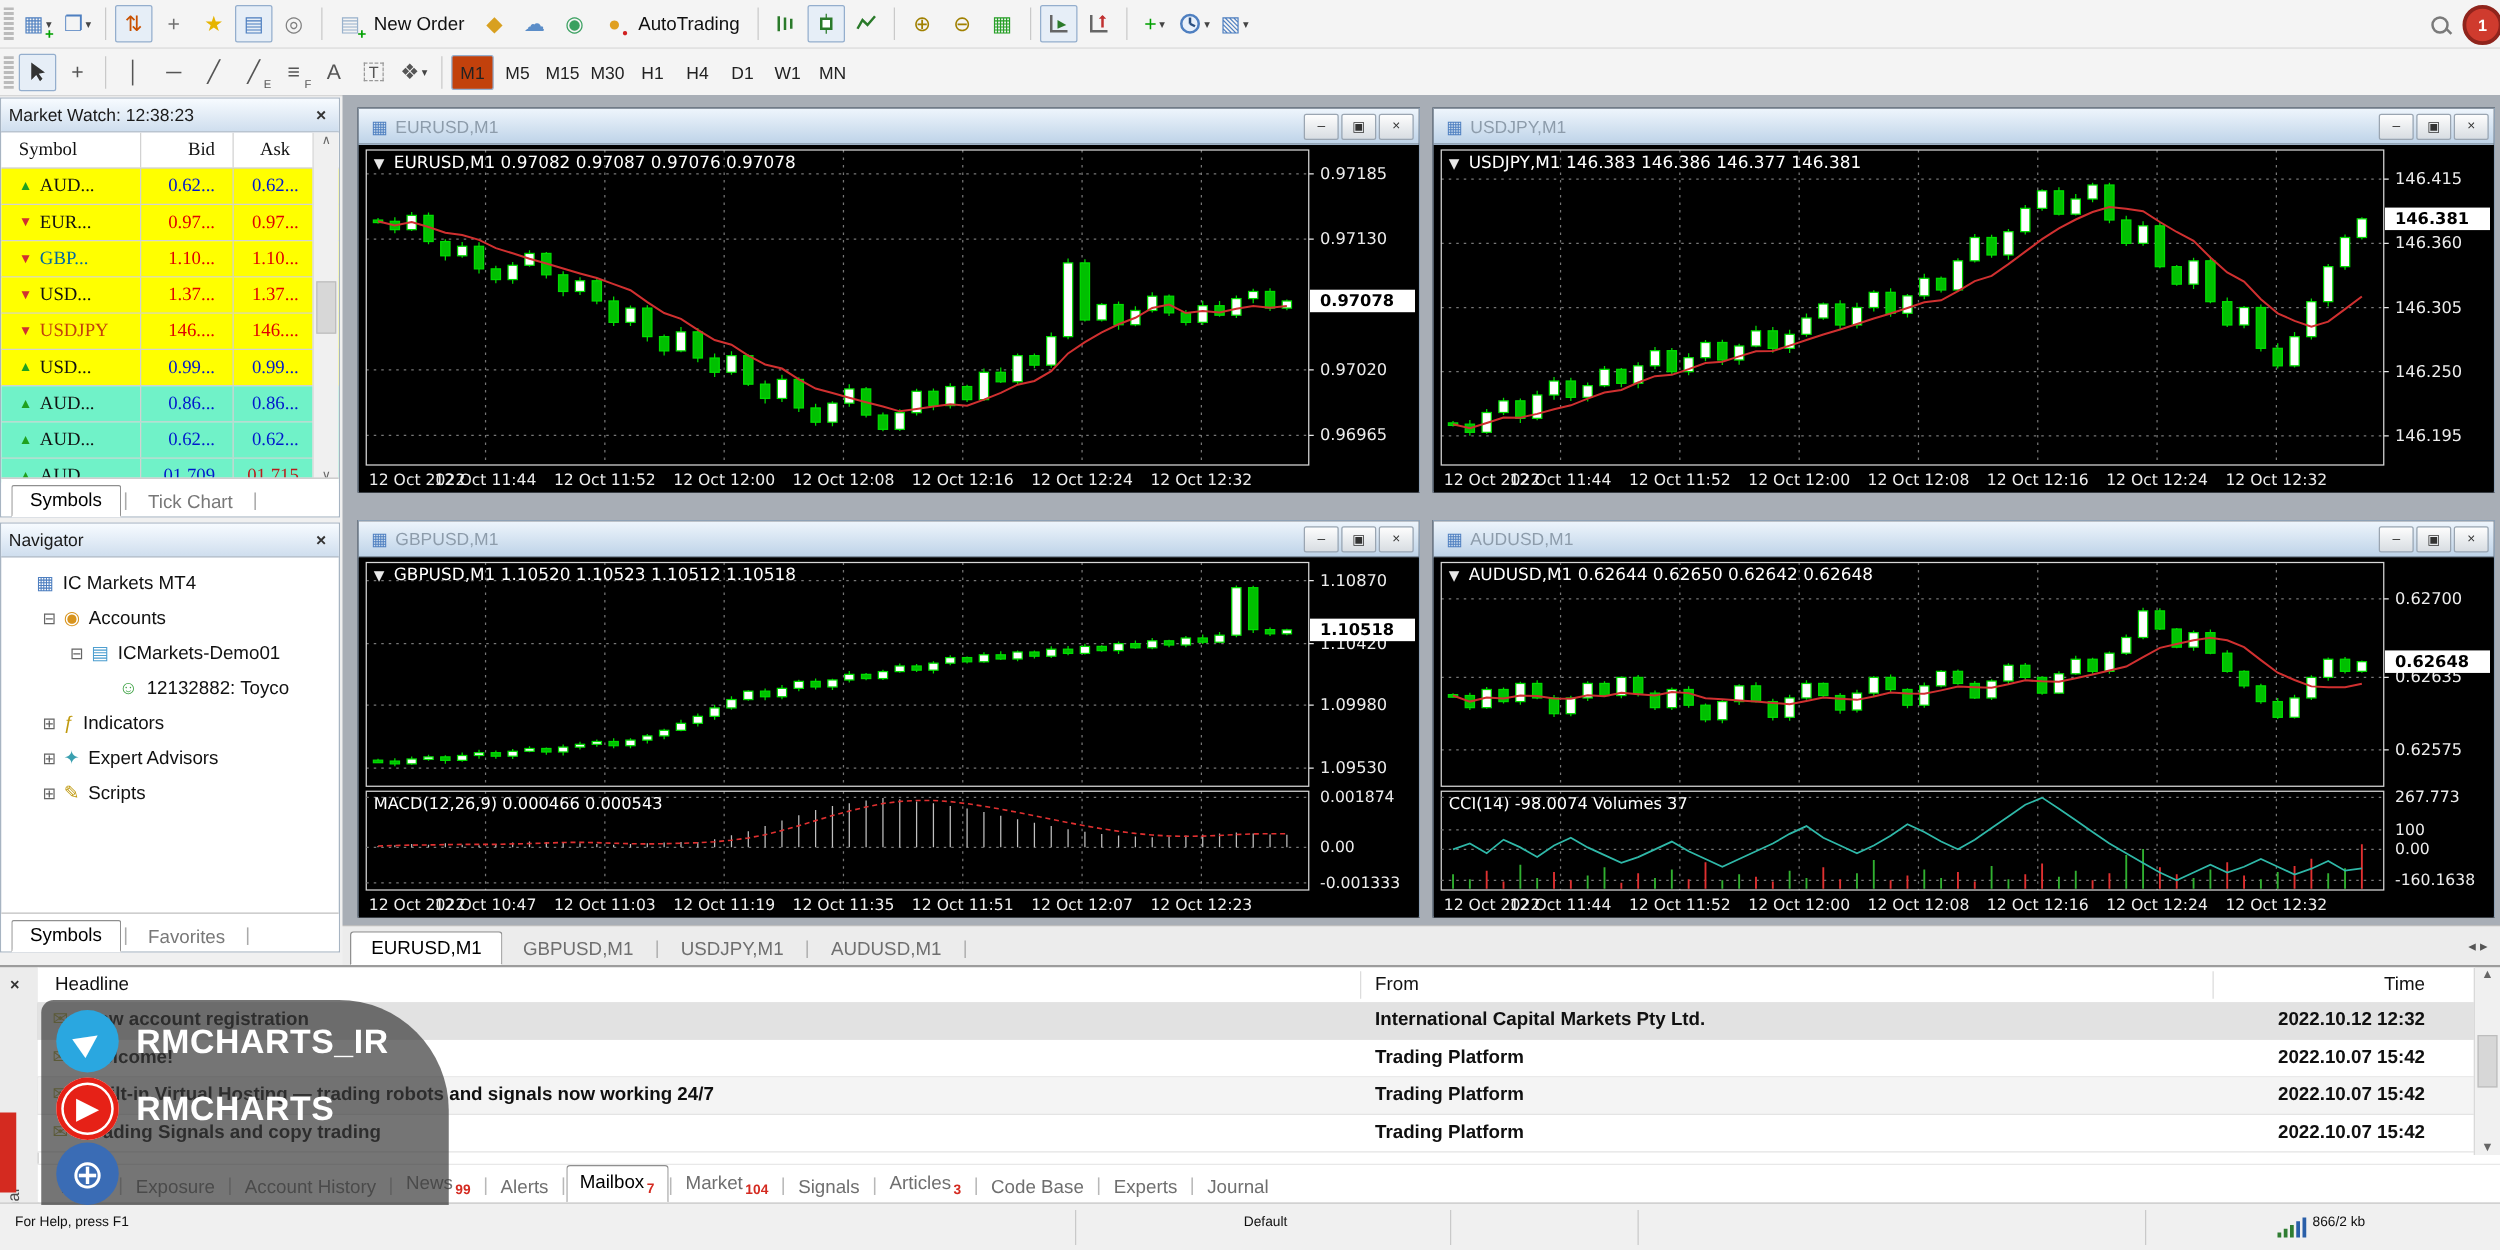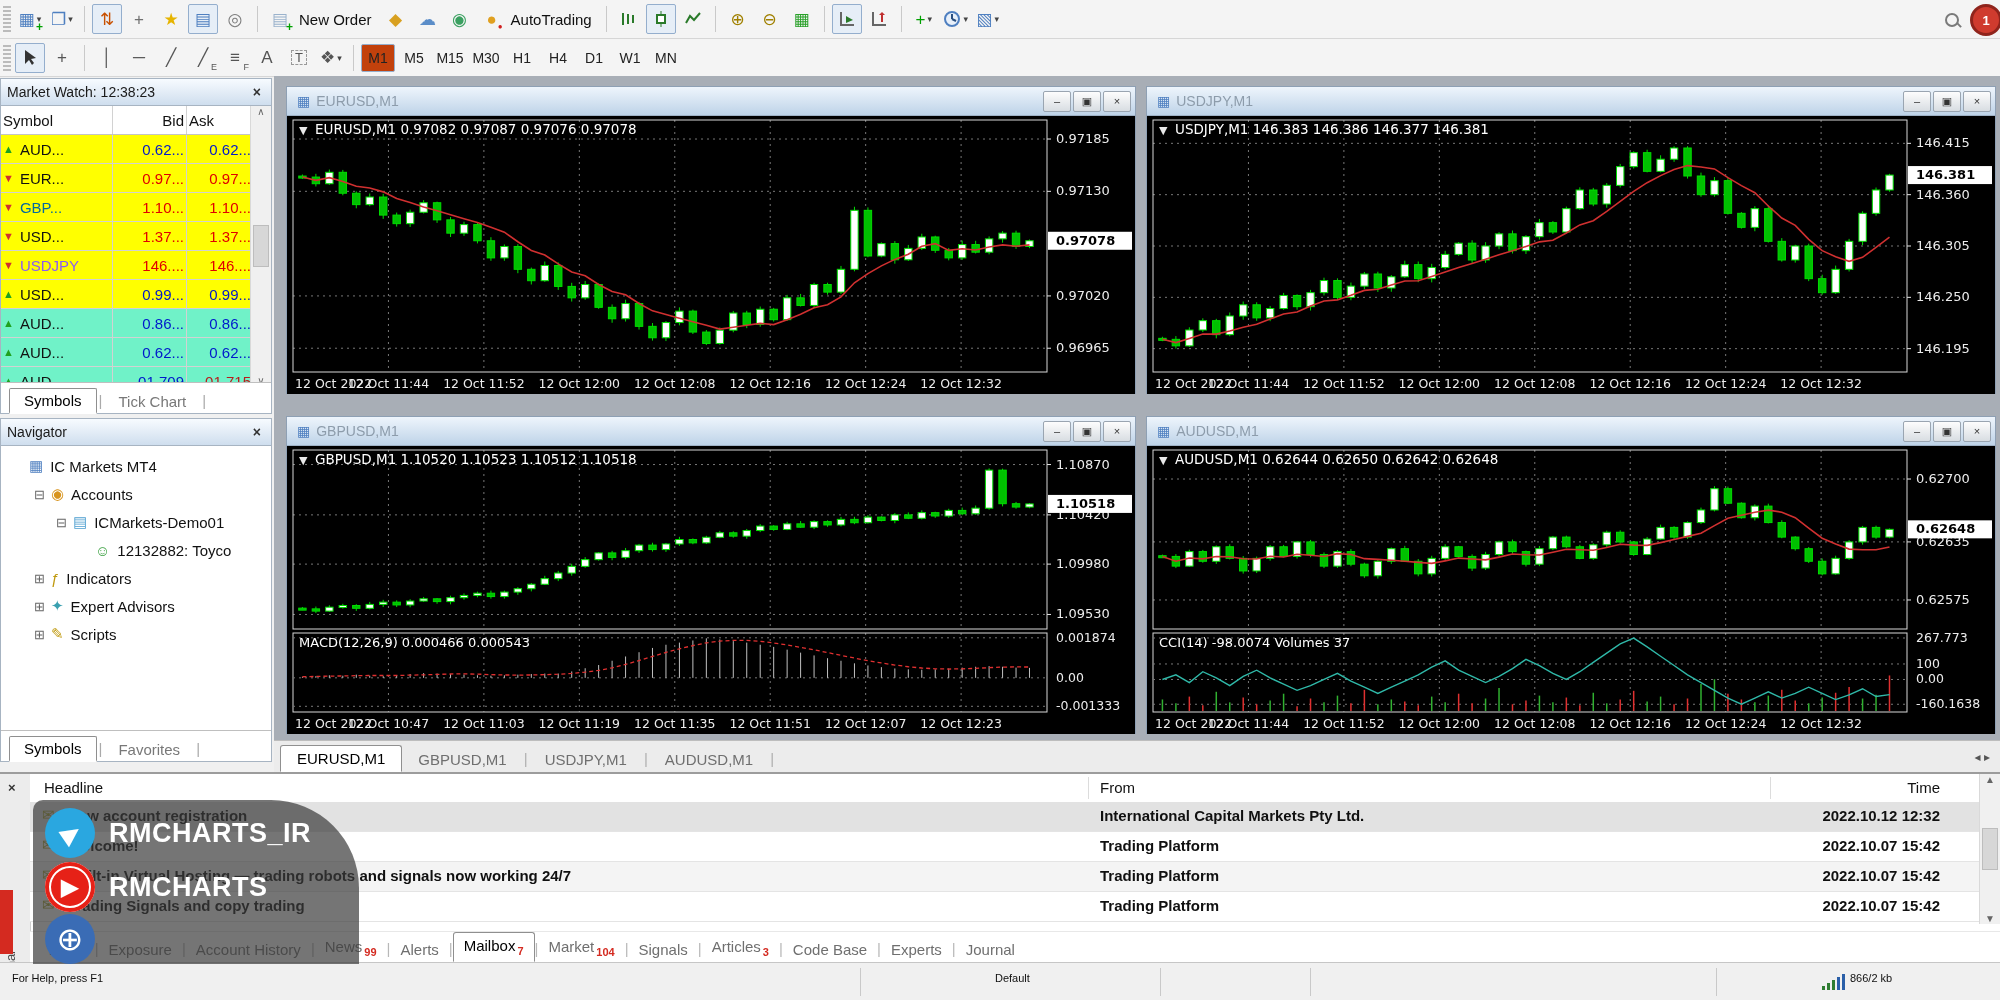--- a/index.html
+++ b/index.html
@@ -34,21 +34,21 @@
   .panel{position:absolute;left:0;width:272px;background:#fff;border:1px solid #a7b4c2;box-sizing:border-box;}
   #mwPanel{top:78px;height:336px;}
   #navPanel{top:418px;height:344px;}
   .ptitle{height:26px;background:linear-gradient(#f7fbff,#cfdeee);border-bottom:1px solid #a7b4c2;
           display:flex;align-items:center;padding:0 6px;font-size:14px;color:#1a1a1a;}
   .ptitle .ttl{flex:1;}
   .pclose{font-size:14px;color:#333;padding:0 4px;font-weight:bold;}
   .mw-wrap{position:relative;height:280px;overflow:hidden;}
   .mwrow{display:flex;height:28px;align-items:stretch;border-bottom:1px solid #d2d2d2;}
   .mwrow.hdr{background:#fff;font-size:15px;color:#111;border-bottom:1px solid #c4c4c4;}
-  .mwc{display:flex;align-items:center;padding:0 2px;border-right:1px solid #d2d2d2;box-sizing:border-box;}
+  .mwc{display:flex;align-items:center;padding:0 14px;border-right:1px solid #d2d2d2;box-sizing:border-box;font-family:Liberation Serif, serif;}
   .c-sym{width:112px;}
   .c-bid{width:74px;justify-content:flex-end;}
   .c-ask{width:66px;justify-content:flex-end;border-right:none;}
   .arr{font-size:11px;margin-right:6px;}
   .vscroll{position:absolute;right:0;top:0;bottom:0;width:20px;background:#f0f0f0;border-left:1px solid #d9d9d9;
            display:flex;flex-direction:column;align-items:center;justify-content:space-between;font-size:10px;color:#666;}
   .vthumb{width:14px;height:40px;background:#d7d7d7;border:1px solid #bdbdbd;}
   .ptabs{position:absolute;left:0;right:0;bottom:0;height:30px;background:#fff;border-top:1px solid #bfbfbf;
          display:flex;align-items:flex-end;padding-left:8px;font-size:15px;}
   .ptab{padding:3px 14px;color:#787878;}
@@ -291,21 +291,21 @@
       <span class="pclose">×</span>
     </div>
     <div class="mw-wrap" id="mwTable">
         <div class="mwrow hdr">
           <div class="mwc c-sym">
             <span>Symbol</span>
           </div>
           <div class="mwc c-bid" style="justify-content: flex-end;">
             <span>Bid</span>
           </div>
-          <div class="mwc c-ask" style="justify-content: flex-start;">
+          <div class="mwc c-ask" style="justify-content: center;">
             <span>Ask</span>
           </div>
         </div>
         <div class="mwrow" style="background: rgb(255, 255, 0);">
           <div class="mwc c-sym">
             <span class="arr" style="color: rgb(31, 161, 31);">▲</span>
             <span style="color: rgb(17, 17, 17);">AUD...</span>
           </div>
           <div class="mwc c-bid" style="color: rgb(0, 24, 204);">0.62...</div>
           <div class="mwc c-ask" style="color: rgb(0, 24, 204);">0.62...</div>
@@ -330,21 +330,21 @@
           <div class="mwc c-sym">
             <span class="arr" style="color: rgb(208, 48, 48);">▼</span>
             <span style="color: rgb(17, 17, 17);">USD...</span>
           </div>
           <div class="mwc c-bid" style="color: rgb(224, 0, 0);">1.37...</div>
           <div class="mwc c-ask" style="color: rgb(224, 0, 0);">1.37...</div>
         </div>
         <div class="mwrow" style="background: rgb(255, 255, 0);">
           <div class="mwc c-sym">
             <span class="arr" style="color: rgb(208, 48, 48);">▼</span>
-            <span style="color: #8b5cf6;">USDJPY</span>
+            <span style="color: #c2410c;">USDJPY</span>
           </div>
           <div class="mwc c-bid" style="color: rgb(224, 0, 0);">146....</div>
           <div class="mwc c-ask" style="color: rgb(224, 0, 0);">146....</div>
         </div>
         <div class="mwrow" style="background: rgb(255, 255, 0);">
           <div class="mwc c-sym">
             <span class="arr" style="color: rgb(31, 161, 31);">▲</span>
             <span style="color: rgb(17, 17, 17);">USD...</span>
           </div>
           <div class="mwc c-bid" style="color: rgb(0, 24, 204);">0.99...</div>

